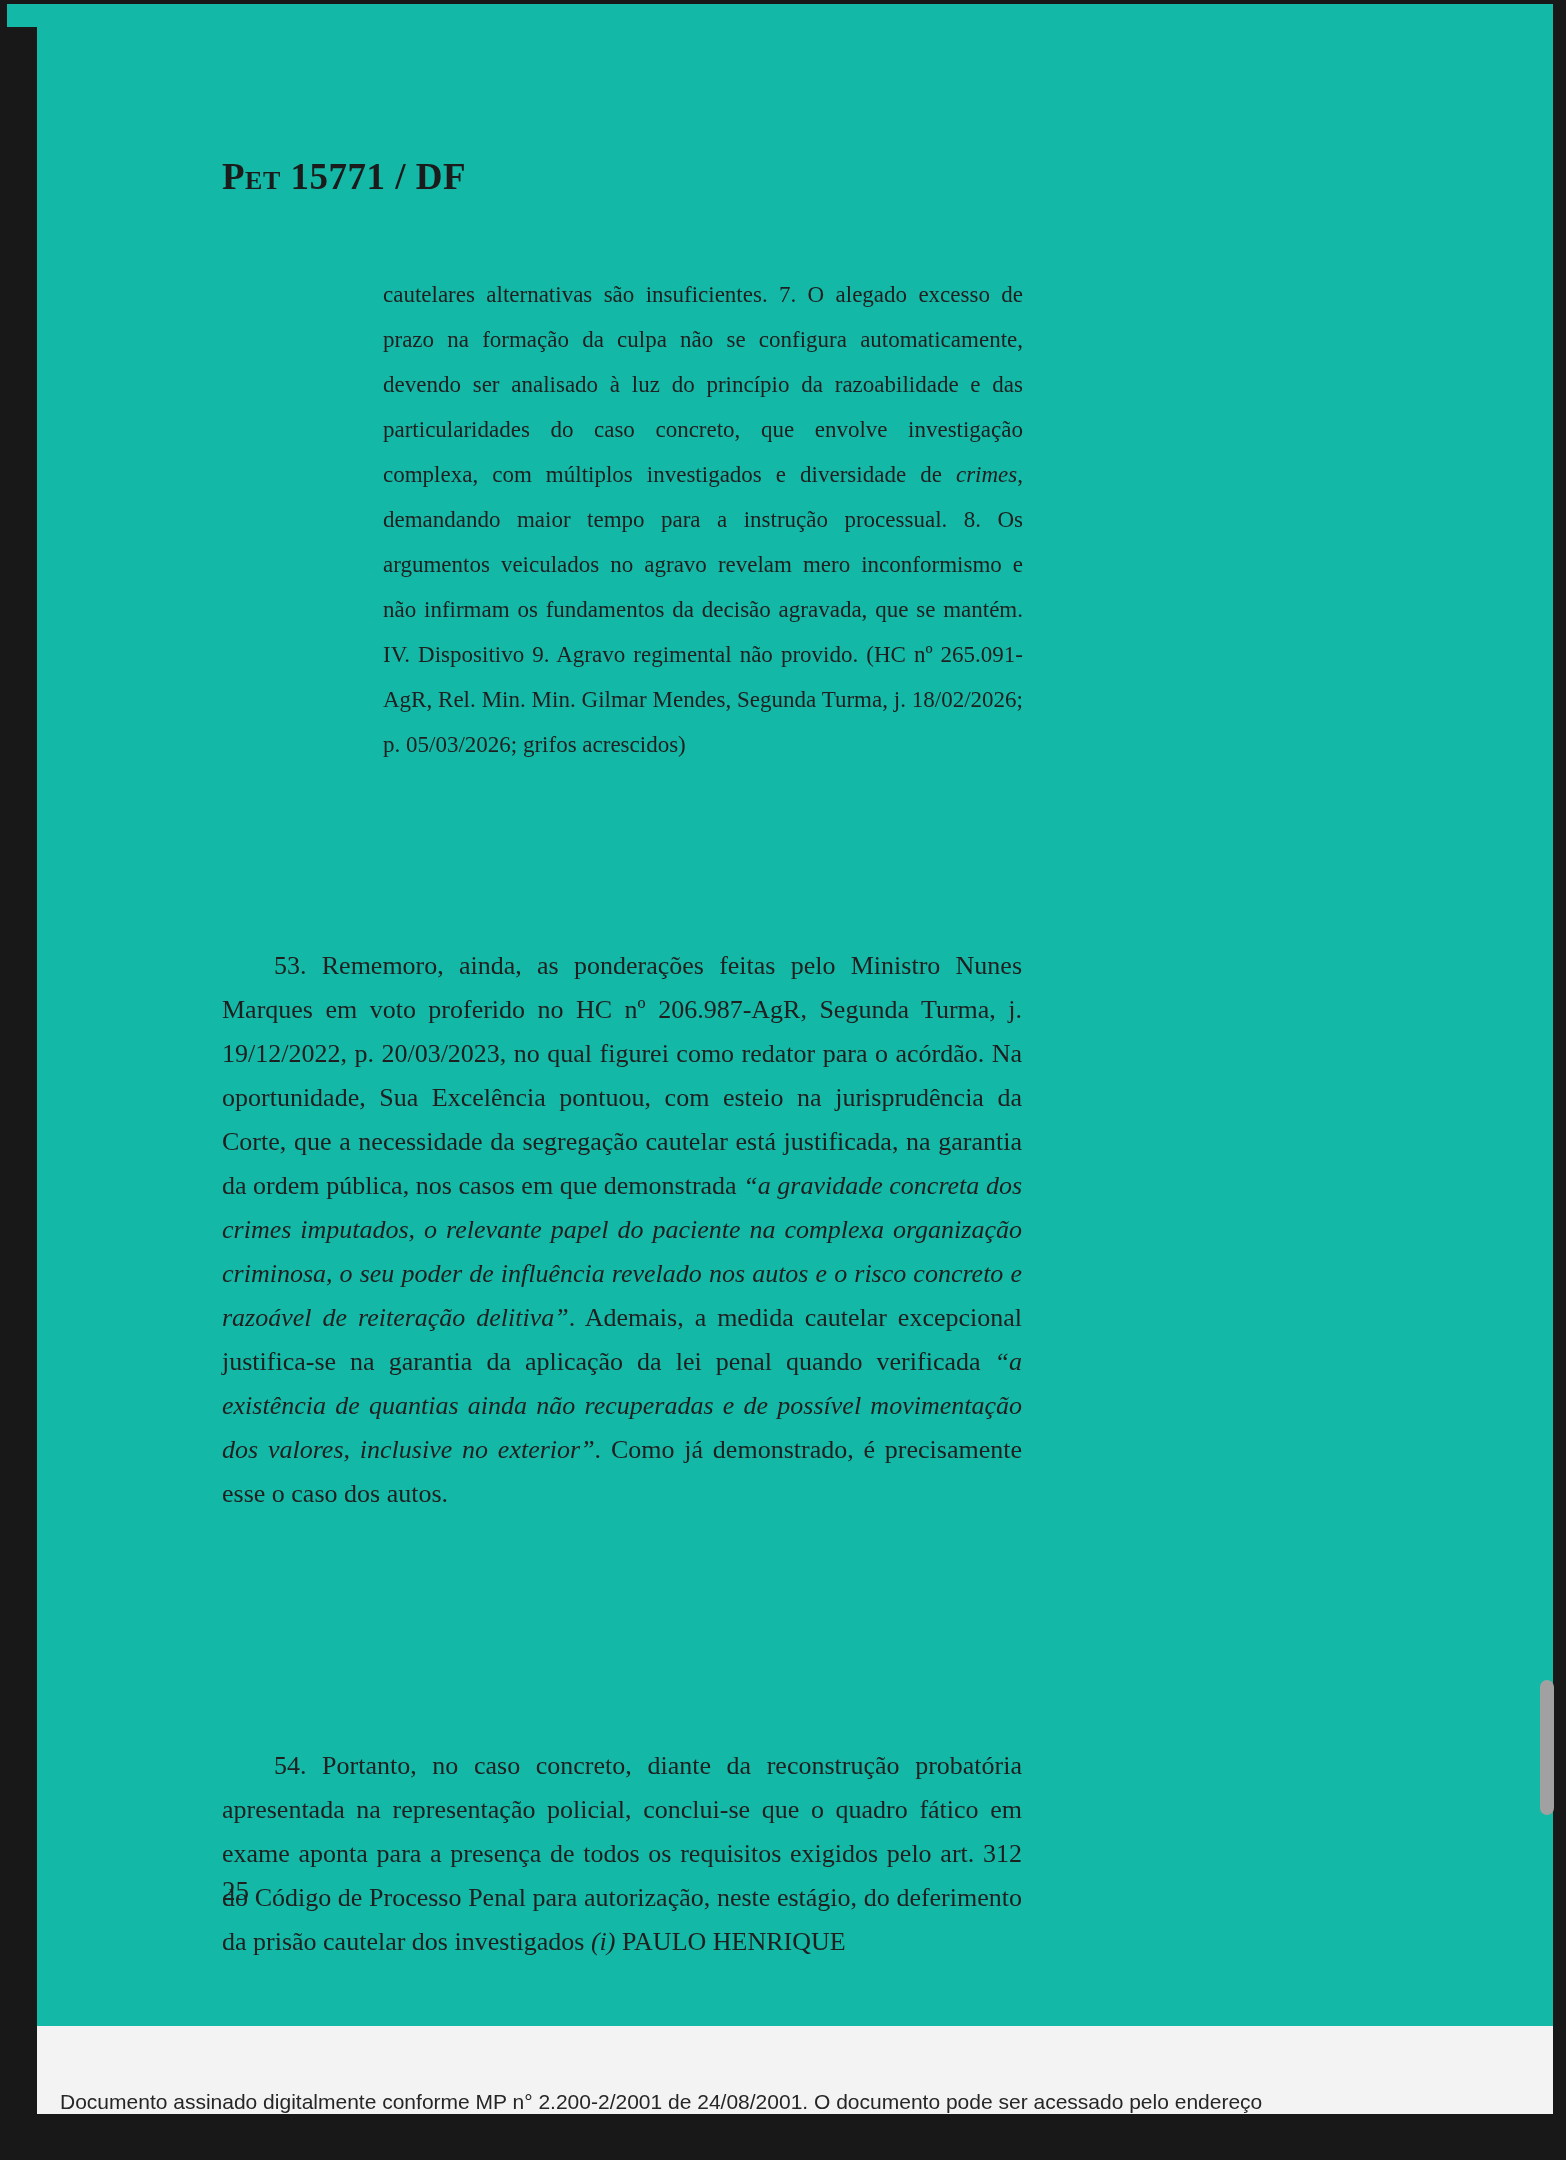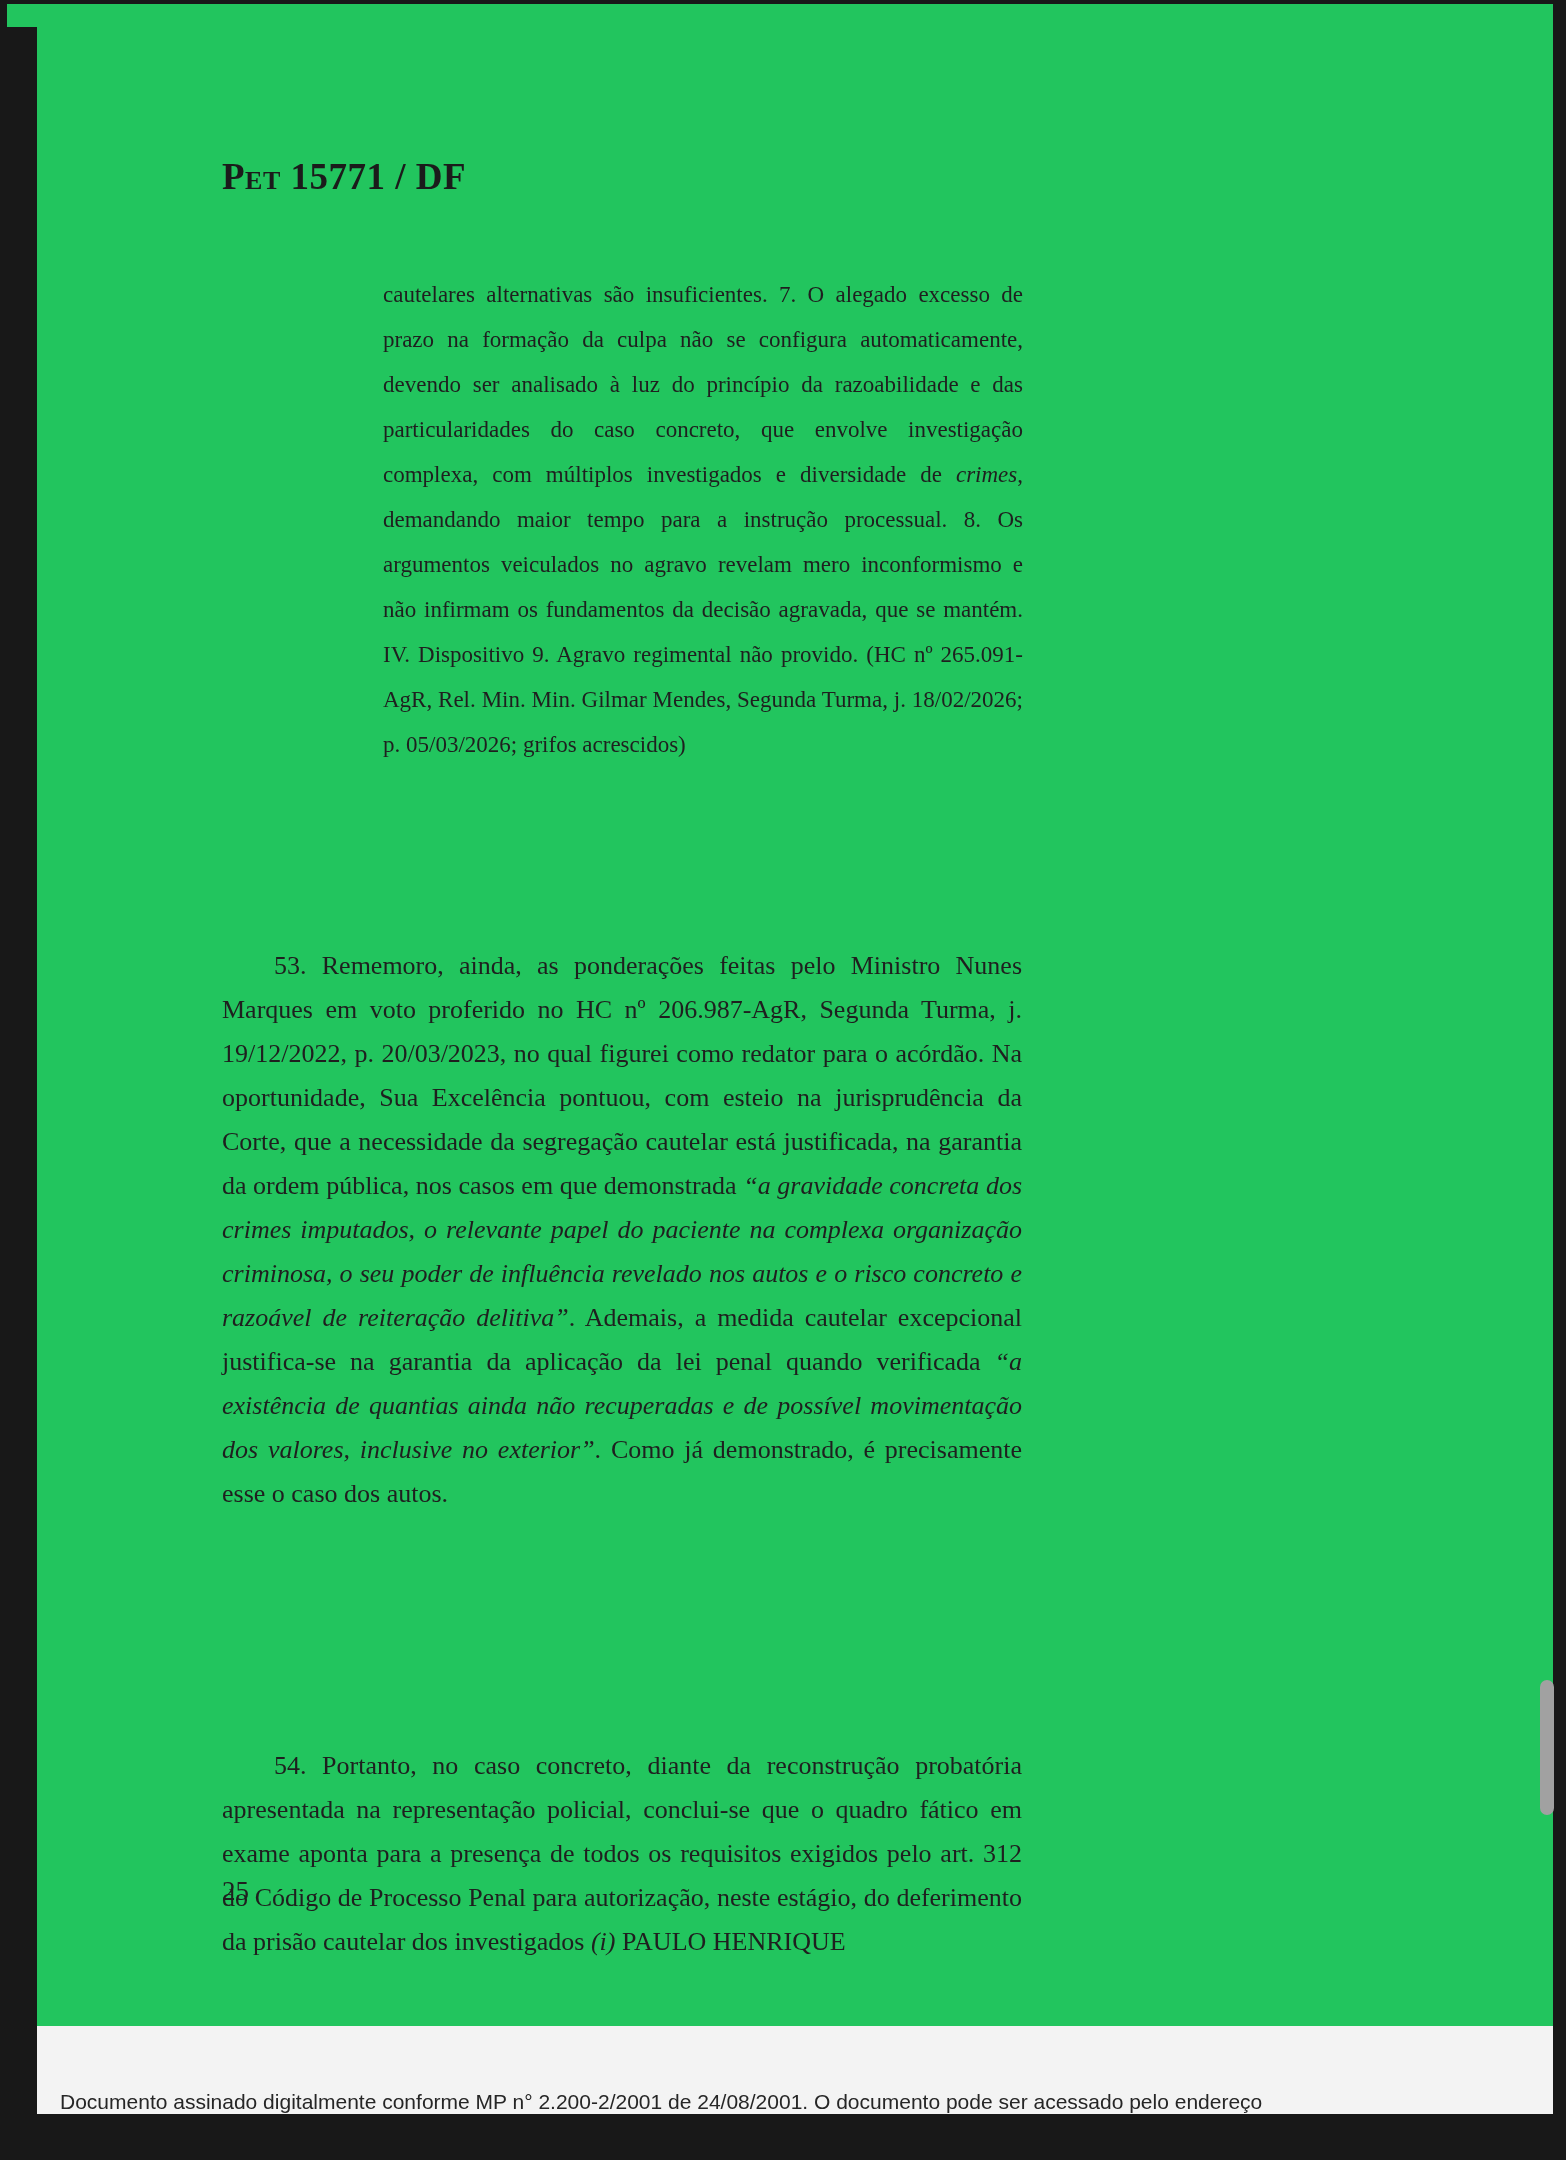--- a/index.html
+++ b/index.html
@@ -9,21 +9,21 @@
     height: 2160px;
     overflow: hidden;
     background: #ffffff;
     font-family: "Liberation Serif", serif;
     color: #1f1f1f;
   }
   .page {
     position: relative;
     width: 1566px;
     height: 2160px;
-    background: #22c55e;
+    background: #14b8a6;
   }
   
   .frame-top    { position: absolute; left: 0; top: 0; width: 100%; height: 4px;  background: #181818; }
   .frame-left-thin { position: absolute; left: 0; top: 0; width: 7px; height: 100%; background: #181818; }
   .frame-left   { position: absolute; left: 0; top: 27px; width: 37px; height: 2133px; background: #181818; }
   .frame-right  { position: absolute; right: 0; top: 0; width: 13px; height: 100%; background: #181818; }
   .frame-bottom { position: absolute; left: 0; bottom: 0; width: 100%; height: 46px; background: #181818; }
   
   .footer-band {
     position: absolute; left: 37px; top: 2026px; right: 13px; height: 88px;

